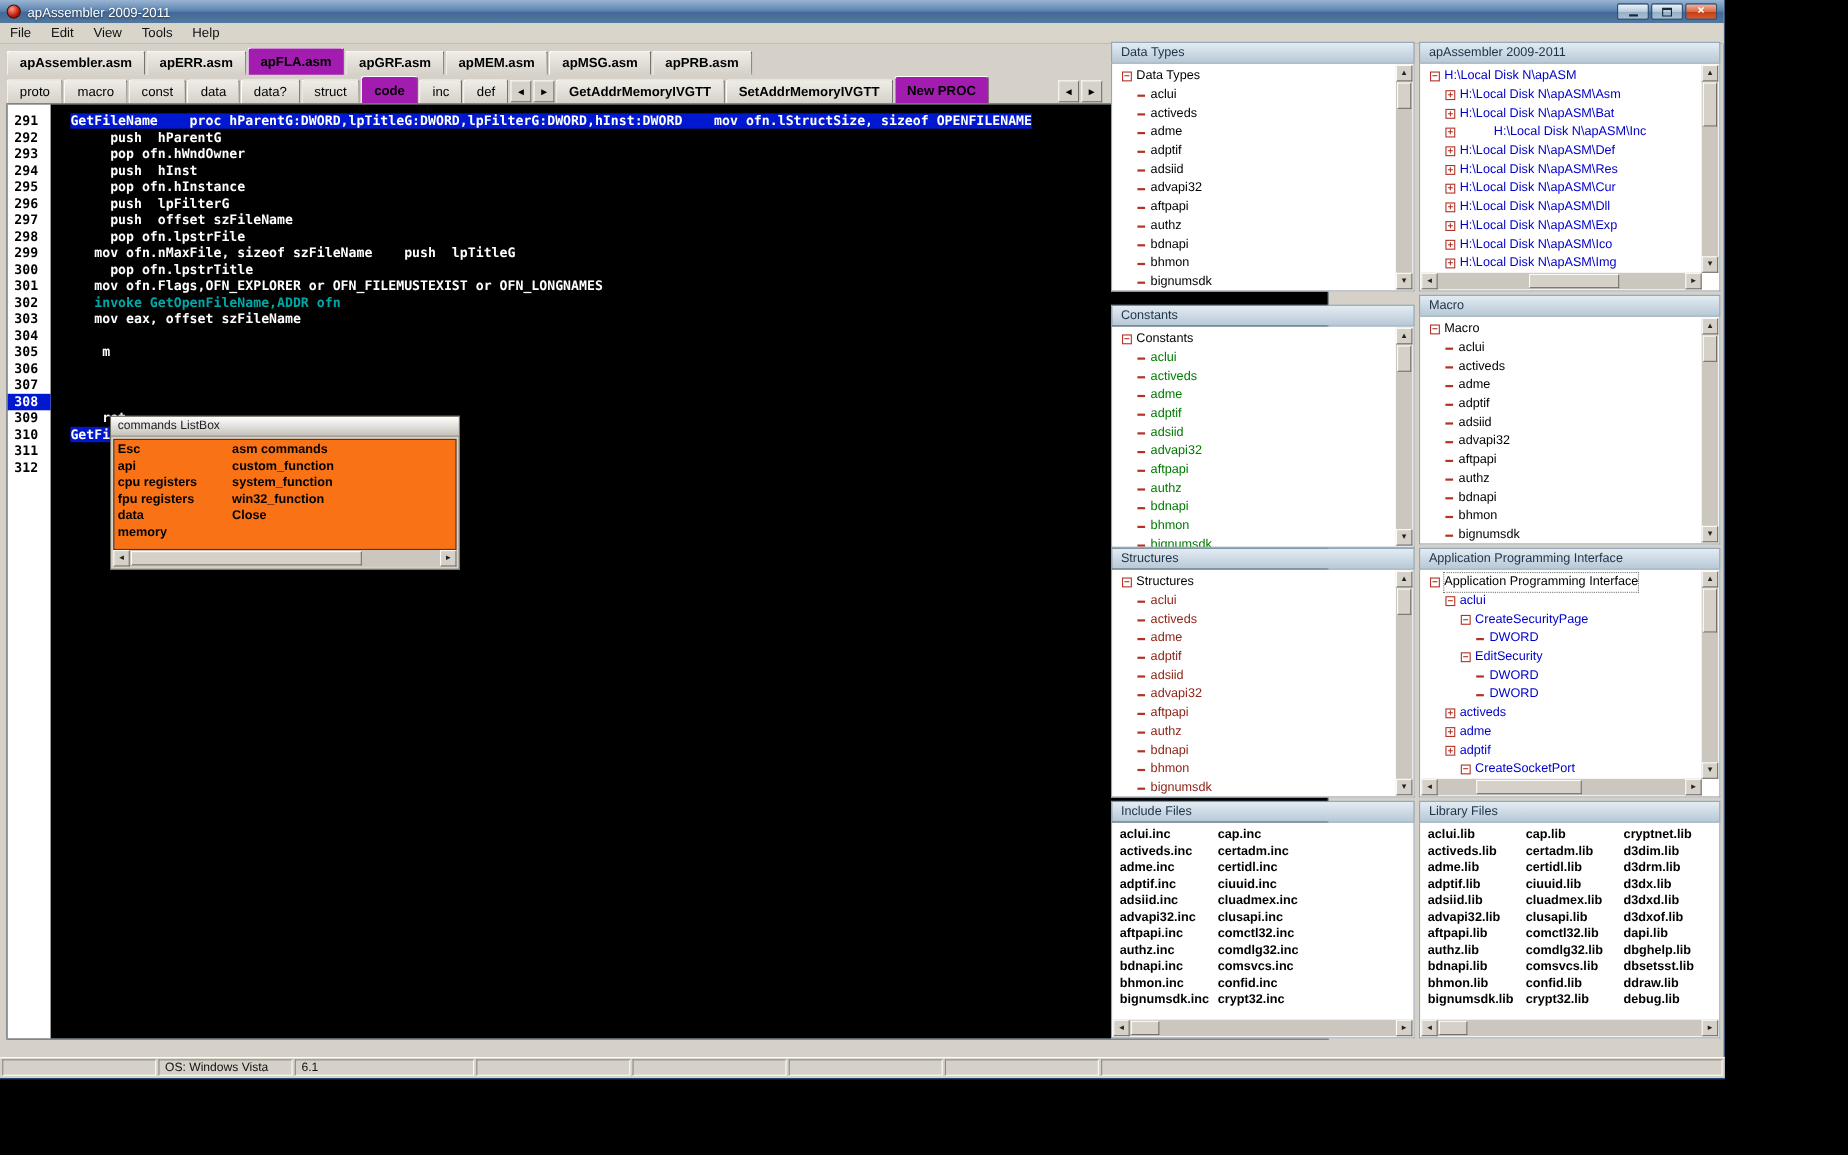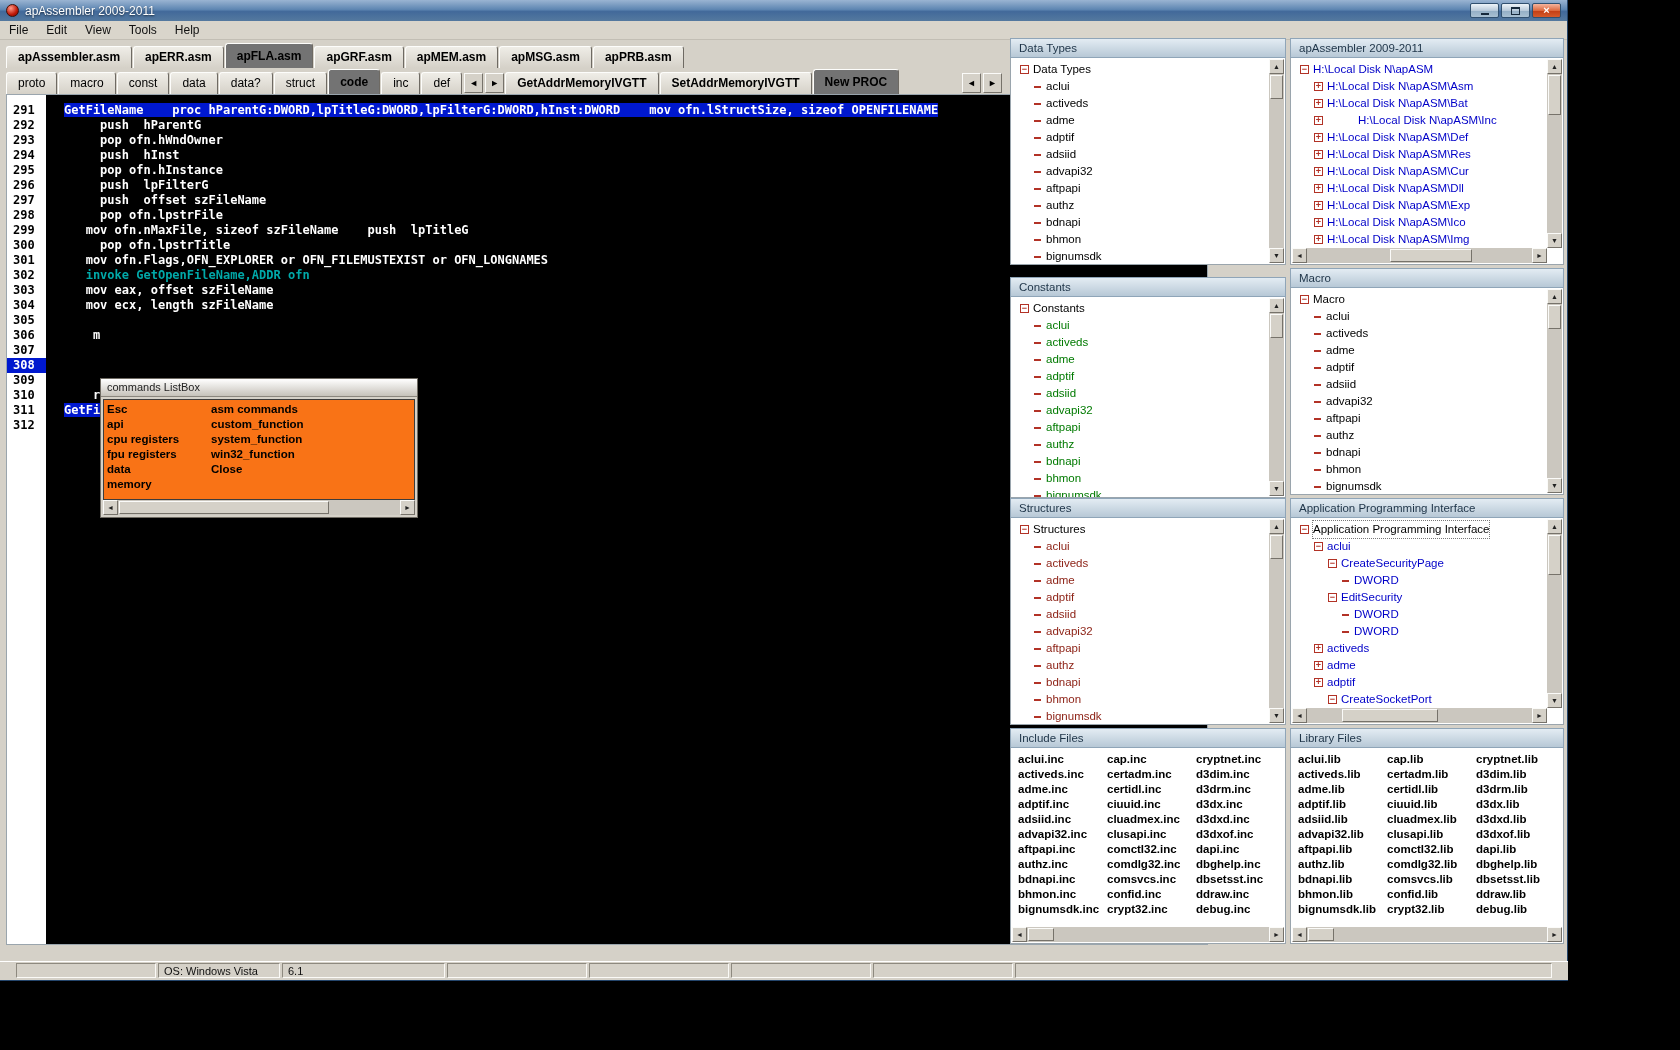--- a/index.html
+++ b/index.html
@@ -23,21 +23,21 @@
   .menubar{position:absolute;left:0;top:21px;width:100%;height:19px;background:#d9d5cb;display:flex;align-items:center;border-bottom:1px solid #c2beb4;}
   .menu-item{padding:2px 9px;font-size:12px;color:#111;}
 
   
   .filetabs{position:absolute;left:6px;top:43px;width:997px;height:25px;display:flex;align-items:flex-end;}
   .sectabs{position:absolute;left:6px;top:69px;width:997px;height:25px;display:flex;align-items:flex-end;}
   .tabsflex{display:flex;align-items:flex-end;}
   .tab{height:22px;line-height:21px;padding:0 11px;font-size:12px;color:#000;white-space:nowrap;margin-right:1px;
     background:linear-gradient(#efede7,#d5d1c8);border:1px solid;border-color:#fdfdfb #6e6a63 #8a867e #fdfdfb;border-bottom:none;border-radius:3px 3px 0 0;}
   .filetabs .tab,#proc-tabs .tab{font-weight:bold;}
-  .tab.active{height:25px;line-height:24px;background:#737373;font-weight:bold;}
+  .tab.active{height:25px;line-height:24px;background:#a21caf;font-weight:bold;}
   .arr{width:19px;height:20px;margin:0 1px 1px 1px;flex:none;background:#d5d1c8;border:1px solid;border-color:#fbfbf9 #76726a #76726a #fbfbf9;
     font-size:9px;text-align:center;line-height:18px;color:#000;}
   .spacer{flex:1;}
 
   
   #editor{position:absolute;left:6px;top:94px;width:1202px;height:851px;background:#000;border:1px solid #9aa5ad;display:flex;}
   #gutter{width:39px;background:#fff;padding-top:8px;flex:none;}
   .gnum{height:15px;line-height:15px;font-family:"DejaVu Sans Mono",monospace;font-size:12px;font-weight:bold;color:#000;padding-left:6px;}
   .gnum.sel{background:#0018cf;color:#fff;}
   #code{flex:1;padding:8px 0 0 18px;overflow:hidden;}
@@ -73,21 +73,21 @@
   
   .vscroll{position:absolute;top:1px;right:1px;bottom:1px;width:15px;background:#cbc7bf;}
   .hscroll{position:absolute;left:1px;right:1px;bottom:1px;height:15px;background:#cbc7bf;}
   .sbtn{position:absolute;width:15px;height:15px;background:#d5d1c8;border:1px solid;border-color:#fbfbf9 #76726a #76726a #fbfbf9;color:#222;font-size:7px;text-align:center;line-height:13px;}
   .vscroll .up{top:0;left:0;} .vscroll .down{bottom:0;left:0;}
   .hscroll .left{left:0;top:0;} .hscroll .right{right:0;top:0;}
   .vthumb{position:absolute;left:1px;width:13px;background:#d5d1c8;border:1px solid;border-color:#fbfbf9 #76726a #76726a #fbfbf9;}
   .hthumb{position:absolute;top:1px;height:13px;background:#d5d1c8;border:1px solid;border-color:#fbfbf9 #76726a #76726a #fbfbf9;}
 
   
-  #statusbar{position:absolute;left:0;top:961px;width:1568px;height:19px;background:#d5d1c8;border-top:1px solid #fff;display:flex;padding:1px 16px;gap:2px;}
+  #statusbar{position:absolute;left:0;top:961px;width:1568px;height:19px;background:#d5d1c8;border-top:1px solid #fff;display:flex;padding:1px 2px;gap:2px;}
   .scell{height:15px;border:1px solid;border-color:#8d897f #fbfaf7 #fbfaf7 #8d897f;font-size:11px;color:#111;padding:0 5px;line-height:14px;white-space:nowrap;}
 </style>
 </head>
 <body>
 
 <div id="window">
 
   <div class="titlebar">
     <span class="appicon"></span>
     <span class="title">apAssembler 2009-2011</span>
@@ -178,21 +178,20 @@
         <div class="cline"><span class="ct">     push  hInst</span></div>
         <div class="cline"><span class="ct">     pop ofn.hInstance</span></div>
         <div class="cline"><span class="ct">     push  lpFilterG</span></div>
         <div class="cline"><span class="ct">     push  offset szFileName</span></div>
         <div class="cline"><span class="ct">     pop ofn.lpstrFile</span></div>
         <div class="cline"><span class="ct">   mov ofn.nMaxFile, sizeof szFileName    push  lpTitleG</span></div>
         <div class="cline"><span class="ct">     pop ofn.lpstrTitle</span></div>
         <div class="cline"><span class="ct">   mov ofn.Flags,OFN_EXPLORER or OFN_FILEMUSTEXIST or OFN_LONGNAMES</span></div>
         <div class="cline"><span class="ct call">   invoke GetOpenFileName,ADDR ofn</span></div>
         <div class="cline"><span class="ct">   mov eax, offset szFileName</span></div>
-        <div class="cline"><span class="ct">   mov ecx, length szFileName</span></div>
         <div class="cline"><span class="ct"></span></div>
         <div class="cline"><span class="ct">    m</span></div>
         <div class="cline"><span class="ct"></span></div>
         <div class="cline"><span class="ct"></span></div>
         <div class="cline"><span class="ct"></span></div>
         <div class="cline"><span class="ct">    ret</span></div>
         <div class="cline"><span class="ct sel">GetFileName endp</span></div>
       </div>
   </div>
 
@@ -439,33 +438,20 @@
             <div class="fitem">certidl.inc</div>
             <div class="fitem">ciuuid.inc</div>
             <div class="fitem">cluadmex.inc</div>
             <div class="fitem">clusapi.inc</div>
             <div class="fitem">comctl32.inc</div>
             <div class="fitem">comdlg32.inc</div>
             <div class="fitem">comsvcs.inc</div>
             <div class="fitem">confid.inc</div>
             <div class="fitem">crypt32.inc</div>
           </div>
-          <div class="fcol">
-            <div class="fitem">cryptnet.inc</div>
-            <div class="fitem">d3dim.inc</div>
-            <div class="fitem">d3drm.inc</div>
-            <div class="fitem">d3dx.inc</div>
-            <div class="fitem">d3dxd.inc</div>
-            <div class="fitem">d3dxof.inc</div>
-            <div class="fitem">dapi.inc</div>
-            <div class="fitem">dbghelp.inc</div>
-            <div class="fitem">dbsetsst.inc</div>
-            <div class="fitem">ddraw.inc</div>
-            <div class="fitem">debug.inc</div>
-          </div>
         </div>
       <div class="hscroll">
         <div class="sbtn left">◄</div>
         <div class="hthumb" style="left:16px;width:26px"></div>
         <div class="sbtn right">►</div>
       </div>
     </div>
   </div>
 
   <div class="panel" style="left:1290px;top:38px;width:274px;height:227px">

